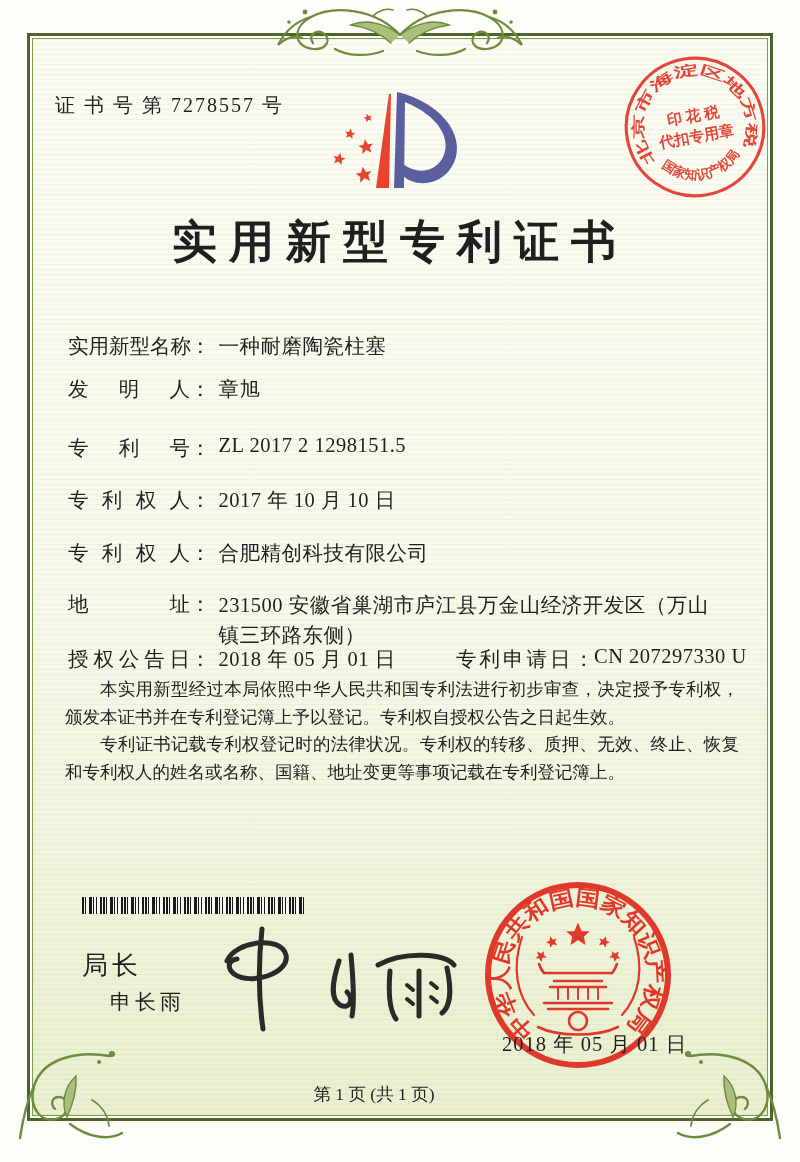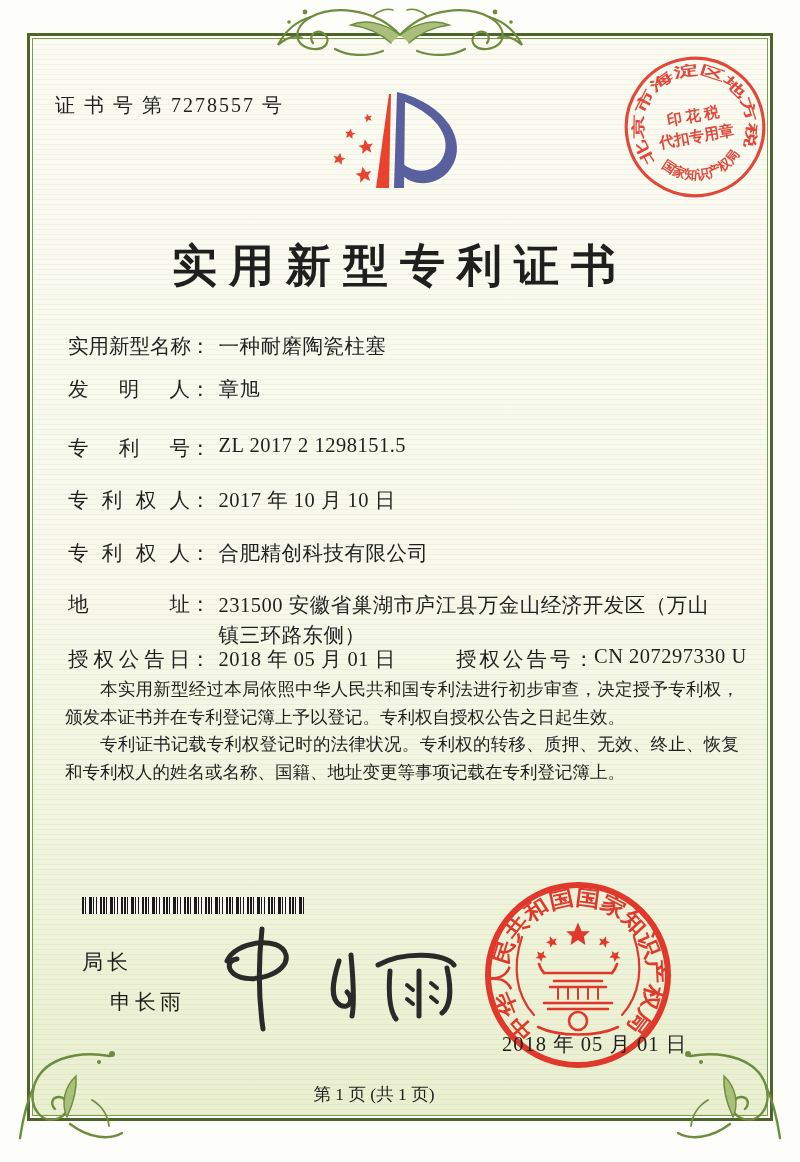--- a/index.html
+++ b/index.html
@@ -16,21 +16,21 @@
   .frame-inner{
     position:absolute;left:2px;top:2px;right:2px;bottom:2px;
     border:1px solid #7d9a50;
     background:
       repeating-linear-gradient(180deg, rgba(150,170,110,.10) 0 1px, rgba(0,0,0,0) 1px 5px),
       linear-gradient(180deg,#fbfbf2 0%,#f8f9ec 50%,#eff3da 82%,#e9efcf 100%);
   }
   .cert-no{position:absolute;left:55px;top:92px;font-size:20px;letter-spacing:2px;}
   .title{
     position:absolute;left:0;top:212px;width:800px;text-align:center;
-    font-size:45px;font-weight:700;letter-spacing:12px;margin-top:24px;
+    font-size:45px;font-weight:700;letter-spacing:12px;
   }
   .fields{position:absolute;left:68px;top:0;width:680px;font-size:20.5px;}
   .frow{position:absolute;white-space:nowrap;}
   .lbl{display:inline-block;width:122px;text-align:justify;text-align-last:justify;vertical-align:top;}
   .colon{display:inline-block;vertical-align:top;margin-right:8px;}
   .val{display:inline-block;vertical-align:top;letter-spacing:.5px;font-family:Liberation Serif, serif;}
   .val.wrap{white-space:normal;max-width:505px;line-height:30px;}
   .grant-pair{position:absolute;left:388px;top:0;white-space:nowrap;}
   .grant-pair .lbl2{letter-spacing:3px;}
   .paras{
@@ -38,21 +38,21 @@
     font-size:17.5px;line-height:27.5px;text-align:justify;
   }
   .paras p{margin:0;text-indent:2em;}
   .barcode{
     position:absolute;left:82px;top:897px;width:222px;height:17px;
     background:repeating-linear-gradient(90deg,
       #191919 0 2px,#f7f7f0 2px 3px,#191919 3px 4px,#f7f7f0 4px 7px,
       #191919 7px 10px,#f7f7f0 10px 11px,#191919 11px 12px,#f7f7f0 12px 14px,
       #191919 14px 15px,#f7f7f0 15px 18px,#191919 18px 20px,#f7f7f0 20px 21px);
   }
-  .off-title{position:absolute;left:82px;top:948px;font-size:21px;letter-spacing:4px;}
+  .off-title{position:absolute;left:82px;top:948px;font-size:26px;letter-spacing:4px;}
   .off-name{position:absolute;left:82px;top:988px;font-size:21px;letter-spacing:4px;margin-left:28px;}
   .seal-date{position:absolute;left:502px;top:1030px;font-size:20.5px;letter-spacing:1px;}
   .footer{position:absolute;left:27px;top:1082px;width:694px;text-align:center;font-size:17.5px;}
   svg{position:absolute;overflow:visible;}
   .sig-svg{left:205px;top:915px;}
   .logo-svg{left:305px;top:68px;}
   .stamp-svg{left:620px;top:52px;transform:rotate(-10deg);}
   .seal-svg{left:478px;top:875px;}
   .orn-top{left:275px;top:2px;}
   .orn-bl{left:14px;top:1048px;}
@@ -154,21 +154,21 @@
   </div>
   <div class="frow" style="top:539px">
     <span class="lbl">专利权人</span><span class="colon">：</span><span class="val">合肥精创科技有限公司</span>
   </div>
   <div class="frow" style="top:590px">
     <span class="lbl">地址</span><span class="colon">：</span><span class="val wrap">231500 安徽省巢湖市庐江县万金山经济开发区（万山镇三环路东侧）</span>
   </div>
   <div class="frow" style="top:645px">
     <span class="lbl">授权公告日</span><span class="colon">：</span><span class="val">2018 年 05 月 01 日</span>
     <span class="grant-pair">
-      <span class="lbl2">授权公告号</span><span>：</span><span class="val">CN 207297330 U</span>
+      <span class="lbl2">专利申请日</span><span>：</span><span class="val">CN 207297330 U</span>
     </span>
   </div>
 </div>
 
 <div class="paras">
   <p>本实用新型经过本局依照中华人民共和国专利法进行初步审查，决定授予专利权，颁发本证书并在专利登记簿上予以登记。专利权自授权公告之日起生效。</p>
   <p>专利证书记载专利权登记时的法律状况。专利权的转移、质押、无效、终止、恢复和专利权人的姓名或名称、国籍、地址变更等事项记载在专利登记簿上。</p>
 </div>
 
 <div class="barcode"></div>

